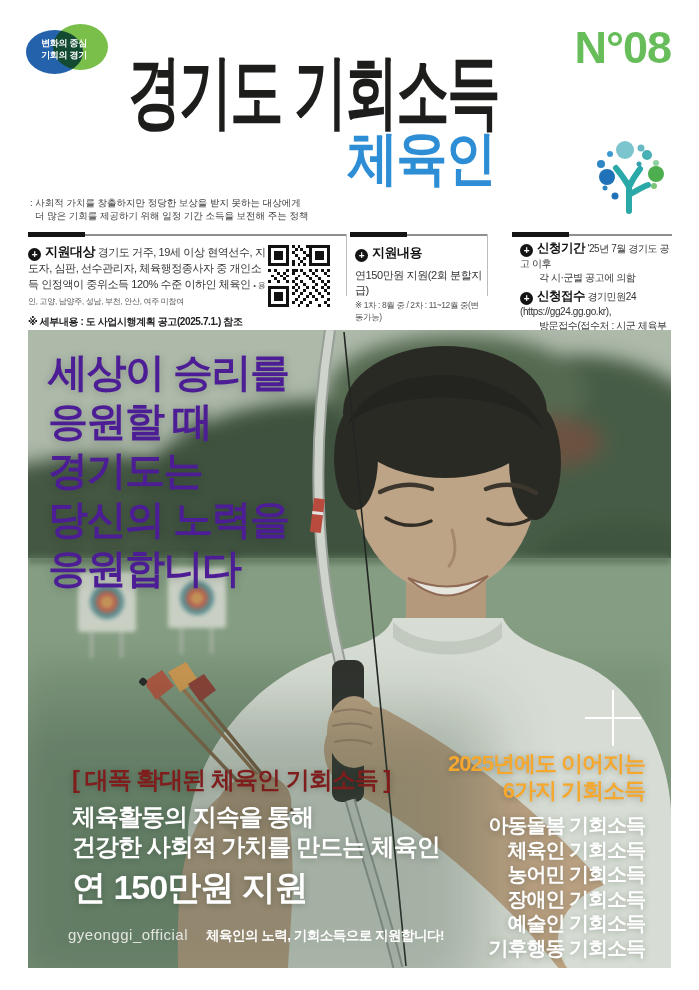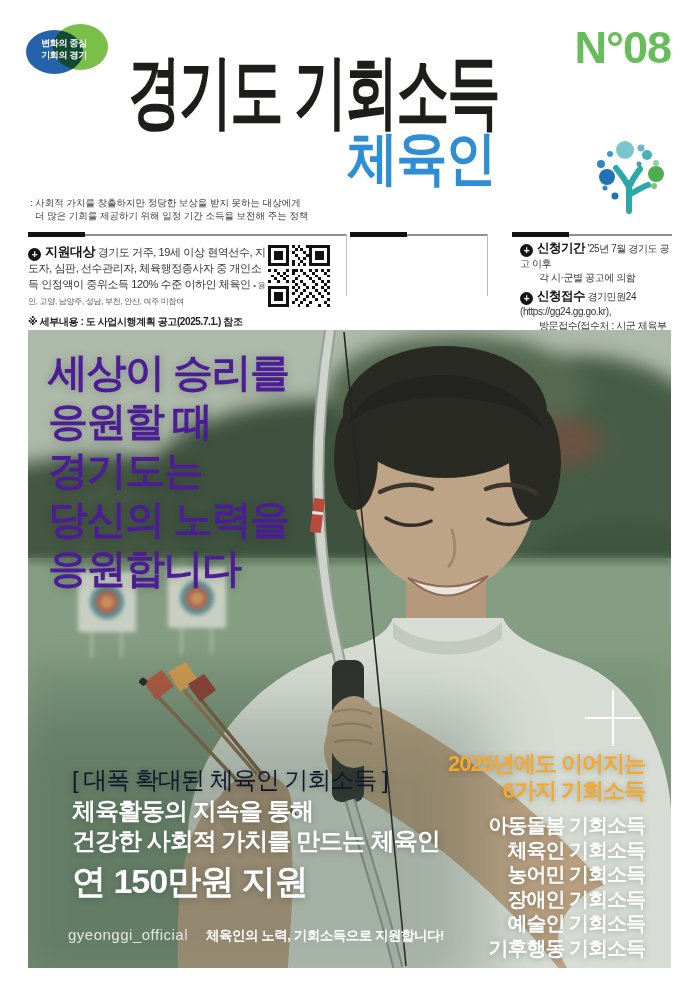--- a/index.html
+++ b/index.html
@@ -55,21 +55,21 @@
   .photo svg.scene { position:absolute; left:0; top:0; }
 
   .headline { position:absolute; left:20px; top:18px; color:#4c1d95; font-size:40px; font-weight:800;
     line-height:49px; letter-spacing:-1.5px; text-shadow:0 1px 8px rgba(20,35,25,0.25); }
 
   .plus-mark { position:absolute; left:557px; top:360px; width:56px; height:56px; }
   .plus-mark::before { content:""; position:absolute; left:0; top:26.5px; width:56px; height:2.5px; background:#fff; }
   .plus-mark::after { content:""; position:absolute; left:26.5px; top:0; width:2.5px; height:56px; background:#fff; }
 
   .expansion { position:absolute; left:44px; top:434px; text-shadow:0 1px 6px rgba(20,35,25,0.3); }
-  .expansion .exp-title { color:#0f172a; font-size:24px; font-weight:400; letter-spacing:-1px; }
+  .expansion .exp-title { color:#7f1d1d; font-size:24px; font-weight:700; letter-spacing:-1px; margin-bottom:6px; }
   .expansion .exp-line { color:#fff; font-size:24px; font-weight:600; letter-spacing:-1px; line-height:30px; }
   .expansion .exp-highlight { color:#fff; font-size:34px; font-weight:800; letter-spacing:-1px; margin-top:3px; }
 
   .side-block { position:absolute; right:26px; top:420px; text-align:right; text-shadow:0 1px 6px rgba(20,35,25,0.3); }
   .side-title { color:#f5a72e; font-size:22px; font-weight:800; letter-spacing:-1px; line-height:27px; }
   .side-list { margin-top:9px; color:#fff; font-size:20px; font-weight:800; letter-spacing:-1px; line-height:24.5px; list-style:none; }
 
   .photo-footer { position:absolute; left:40px; top:596px; display:flex; align-items:baseline; gap:18px; }
   .handle { color:#e3e6e0; font-size:15px; letter-spacing:0.5px; }
   .tagline { color:#fff; font-size:13.5px; font-weight:bold; letter-spacing:-0.5px; }
@@ -135,20 +135,25 @@
       <span class="plus-bullet">+</span><span class="info-label">지원대상</span>
       <span>경기도 거주, 19세 이상 현역선수, 지도자, 심판, 선수관리자, 체육행정종사자 중 개인소득 인정액이 중위소득 120% 수준 이하인 체육인</span>
       <span class="excl">• 용인, 고양, 남양주, 성남, 부천, 안산, 여주 미참여</span>
       <div class="details">
         <div>※ 세부내용 : 도 사업시행계획 공고(2025.7.1.) 참조</div>
         <div class="ind">(카카오톡 채널(경기도 체육인 기회소득) 또는</div>
         <div class="ind">경기민원24(https://gg24.gg.go.kr)</div>
       </div>
     </div>
 
+    <div class="col col2">
+      <span class="plus-bullet">+</span><span class="info-label">지원내용</span>
+      <div class="body">연150만원 지원(2회 분할지급)</div>
+      <div class="note">※ 1차 : 8월 중 / 2차 : 11~12월 중(변동가능)</div>
+    </div>
 
     <div class="col col3">
       <div class="item">
         <span class="plus-bullet">+</span><span class="info-label">신청기간</span>
         <span>'25년 7월 경기도 공고 이후</span>
         <div class="ind">각 시·군별 공고에 의함</div>
       </div>
       <div class="item">
         <span class="plus-bullet">+</span><span class="info-label">신청접수</span>
         <span>경기민원24 (https://gg24.gg.go.kr),</span>

